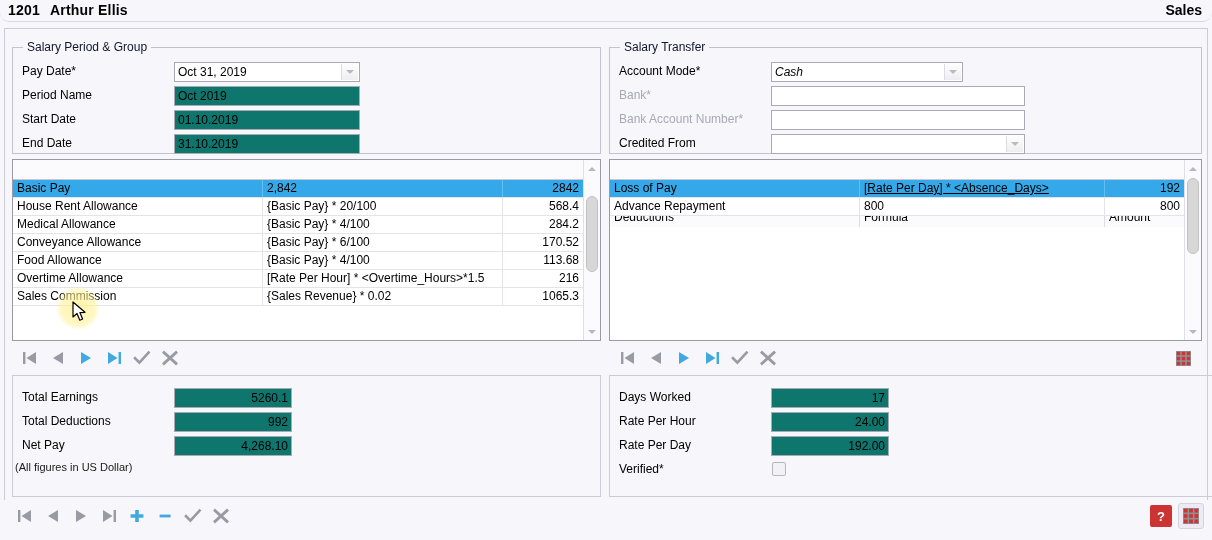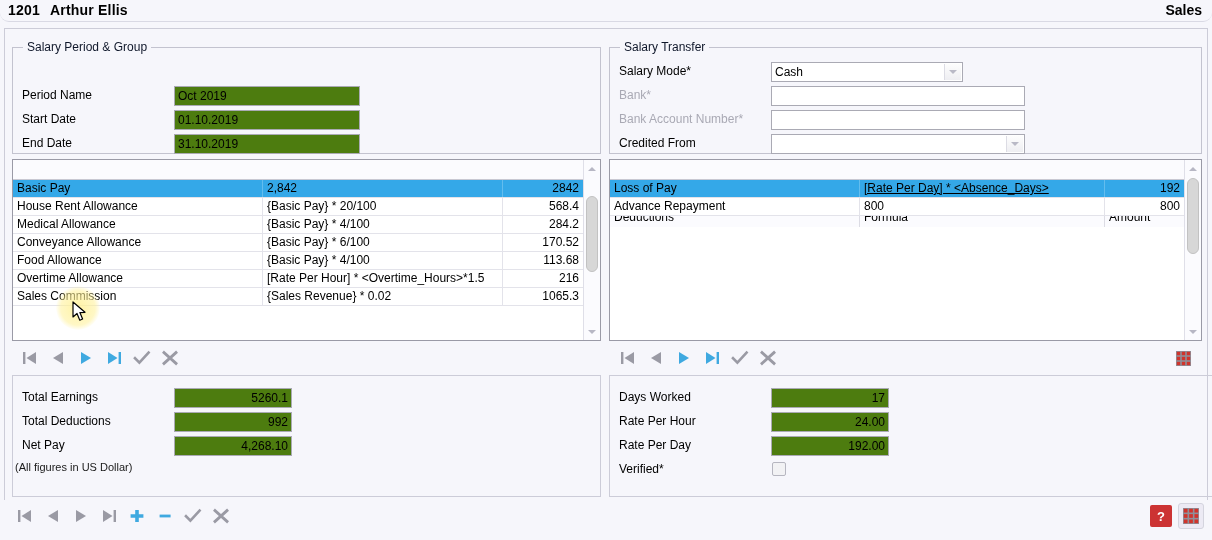--- a/index.html
+++ b/index.html
@@ -64,21 +64,21 @@
   .field-row { position: absolute; height: 20px; }
   .field-label {
     position: absolute; left: 0; top: 2px;
     font-size: 12px; white-space: nowrap;
   }
   .field-label.disabled { color: #a9a9b4; }
 
   .tbox {
     position: absolute;
     height: 20px;
-    background: #4d7c0f;
+    background: #0f766e;
     border: 1px solid #aaaab4;
     font-size: 12px;
     line-height: 18px;
     padding: 0 3px;
     color: #000;
     white-space: nowrap;
     overflow: hidden;
   }
   .tbox.num { text-align: right; }
   .tbox.disabled { background: #ffffff; }
@@ -263,20 +263,29 @@
       <span class="emp-id">1201</span><span>Arthur Ellis</span>
     </div>
     <div class="title-right">Sales</div>
   </div>
 
   <div class="body-frame">
 
     <div class="groupbox" id="gb-period">
       <span class="legend">Salary Period &amp; Group</span>
 
+      <div class="field-row" style="left:9px; top:14px; width:570px;">
+        <span class="field-label">Pay Date*</span>
+        <div class="combo" style="left:152px; top:0; width:186px;">
+          <span>Oct 31, 2019</span>
+          <span class="arrow">
+              <i></i>
+            </span>
+        </div>
+      </div>
 
       <div class="field-row" style="left:9px; top:38px; width:570px;">
         <span class="field-label">Period Name</span>
         <div class="tbox" style="left:152px; top:0; width:186px;">Oct 2019</div>
       </div>
 
       <div class="field-row" style="left:9px; top:62px; width:570px;">
         <span class="field-label">Start Date</span>
         <div class="tbox" style="left:152px; top:0; width:186px;">01.10.2019</div>
       </div>
@@ -284,22 +293,22 @@
       <div class="field-row" style="left:9px; top:86px; width:570px;">
         <span class="field-label">End Date</span>
         <div class="tbox" style="left:152px; top:0; width:186px;">31.10.2019</div>
       </div>
     </div>
 
     <div class="groupbox" id="gb-transfer">
       <span class="legend">Salary Transfer</span>
 
       <div class="field-row" style="left:9px; top:14px; width:575px;">
-        <span class="field-label">Salary Mode*</span>
-        <div class="combo" style="left:152px; top:0; width:192px;">
+        <span class="field-label">Account Mode*</span>
+        <div class="combo" style="left:152px; top:0; width:192px;font-style:italic;">
           <span>Cash</span>
           <span class="arrow">
               <i></i>
             </span>
         </div>
       </div>
 
       <div class="field-row" style="left:9px; top:38px; width:575px;">
         <span class="field-label disabled">Bank*</span>
         <div class="tbox disabled" style="left:152px; top:0; width:254px;"></div>

